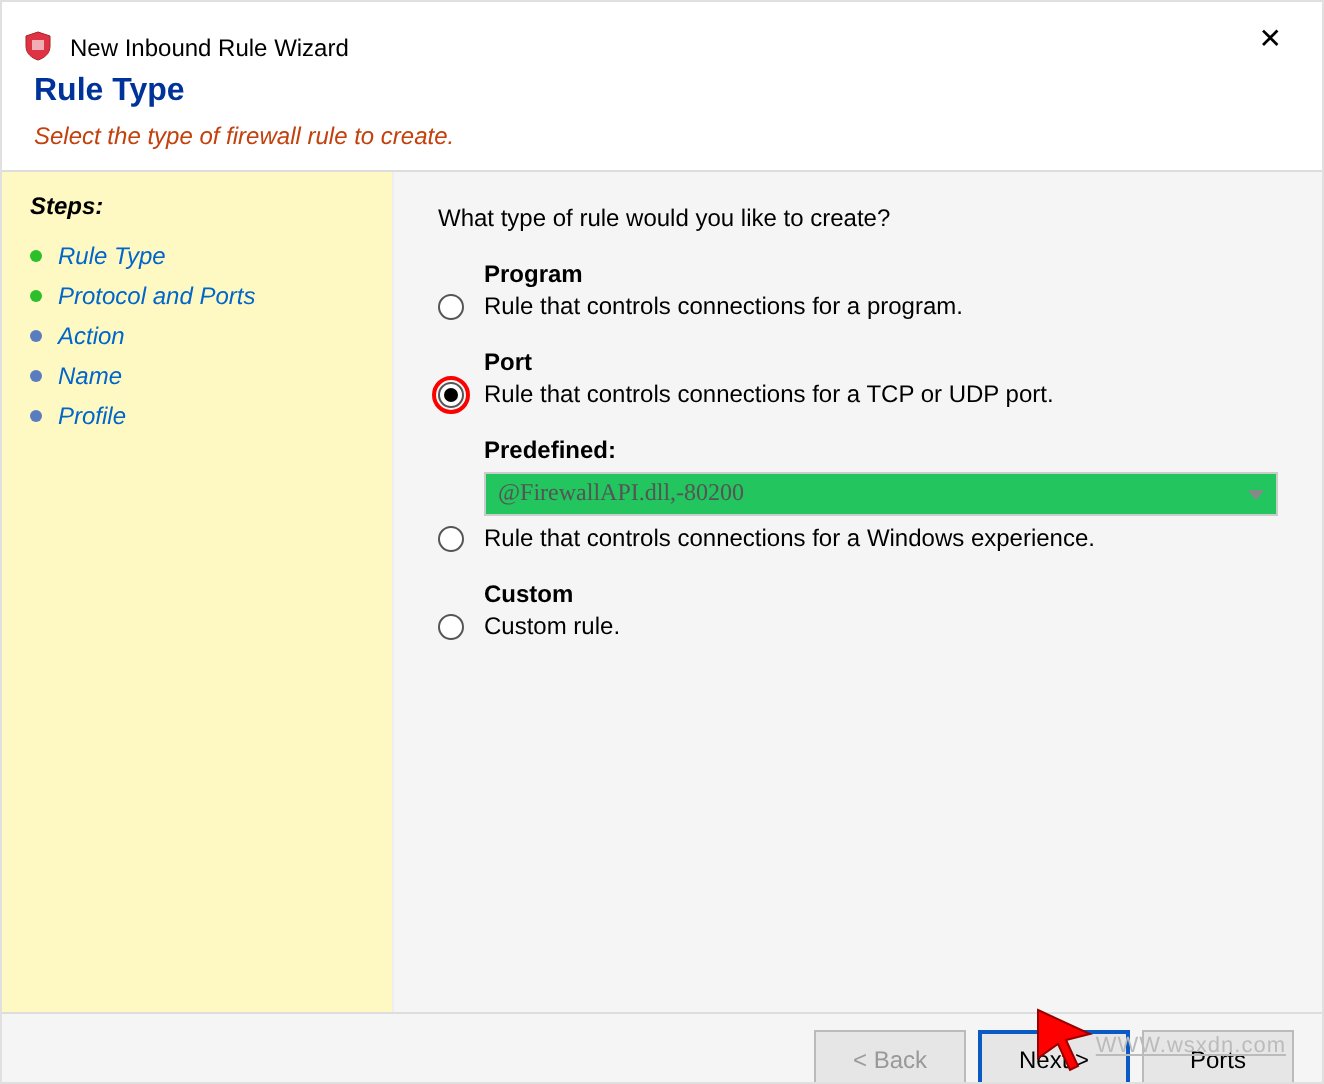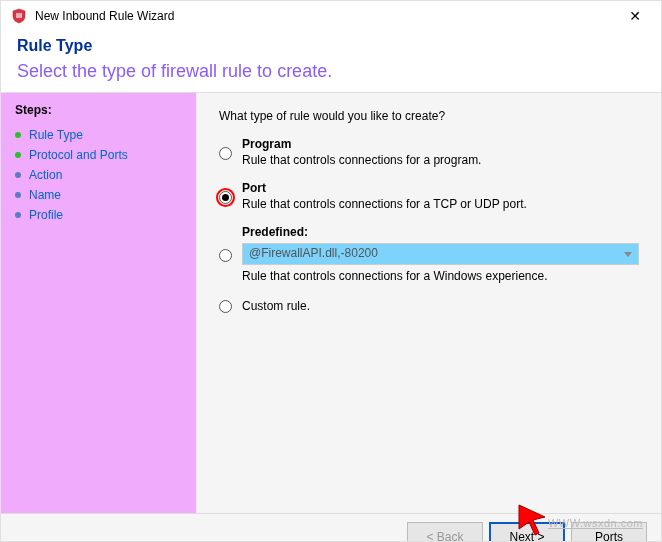--- a/index.html
+++ b/index.html
@@ -11,21 +11,21 @@
     color: #000;
     width: 662px;
     height: 542px;
     overflow: hidden;
     position: relative;
     border: 1px solid #e0e0e0;
   }
   .titlebar {
     height: 30px;
     display: flex;
-    align-items: center;
+    align-items: flex-end;
     padding: 0 10px;
     background: #fff;
   }
   .titlebar .icon {
     width: 16px; height: 16px;
     margin-right: 8px;
     display: inline-block;
   }
   .titlebar .title { flex: 1; font-size: 12px; }
   .titlebar .close {
@@ -37,34 +37,36 @@
   .header {
     padding: 6px 16px 10px 16px;
   }
   .header h1 {
     margin: 0 0 6px 0;
     font-size: 16px;
     font-weight: 700;
     color: #003399;
   }
   .header .subtitle {
-    font-size: 18px;
-    color: #8b5cf6;
+    font-size: 12px;
+    color: #c2410c;
+    font-style: italic;
   }
   .divider { border-top: 1px solid #ddd; }
   .body {
     display: flex;
     height: 420px;
     background: #f5f5f5;
   }
   .steps {
     width: 196px;
-    background: #f0abfc;
+    background: #fef9c3;
     border-right: 1px solid #eee;
     padding: 10px 14px;
+    font-style: italic;
   }
   .steps-title {
     font-weight: 700;
     font-size: 12px;
     margin-bottom: 8px;
   }
   .step-item {
     display: flex;
     align-items: center;
     padding: 3px 0;
@@ -81,21 +83,21 @@
   .content {
     flex: 1;
     padding: 16px 22px;
     background: #f5f5f5;
     position: relative;
   }
   .prompt { margin-bottom: 14px; font-size: 12px; }
   .option {
     margin-bottom: 14px;
     display: flex;
-    align-items: center;
+    align-items: flex-end;
     gap: 10px;
   }
   .radio {
     width: 13px; height: 13px;
     border: 1px solid #555;
     border-radius: 50%;
     background: #fff;
     flex-shrink: 0;
     margin-top: 2px;
     position: relative;
@@ -109,27 +111,28 @@
     border-radius: 50%;
     background: #000;
   }
   .radio.highlight { outline: 2px solid #ff0000; outline-offset: 1px; }
   .option-body { flex: 1; }
   .option-label { font-weight: 700; font-size: 12px; }
   .option-desc { font-size: 12px; margin-top: 2px; }
   .predef-select {
     width: 100%;
     height: 22px;
-    background: #7dd3fc;
+    background: #22c55e;
     border: 1px solid #ccc;
     margin: 4px 0 4px 0;
     padding: 2px 18px 2px 6px;
     font-size: 12px;
     color: #555;
     position: relative;
+    font-family: Liberation Serif, serif;
   }
   .predef-select::after {
     content: "";
     position: absolute;
     right: 6px; top: 8px;
     border-left: 4px solid transparent;
     border-right: 4px solid transparent;
     border-top: 5px solid #888;
   }
   .footer {
@@ -240,20 +243,21 @@
       <div class="option-body">
         <div class="option-label">Predefined:</div>
         <div class="predef-select">@FirewallAPI.dll,-80200</div>
         <div class="option-desc">Rule that controls connections for a Windows experience.</div>
       </div>
     </div>
 
     <div class="option">
       <span class="radio"></span>
       <div class="option-body">
+        <div class="option-label">Custom</div>
         <div class="option-desc">Custom rule.</div>
       </div>
     </div>
   </div>
 </div>
 
 <div class="footer">
   <button class="btn disabled">&lt; Back</button>
   <button class="btn primary">Next &gt;</button>
   <button class="btn">Ports</button>

